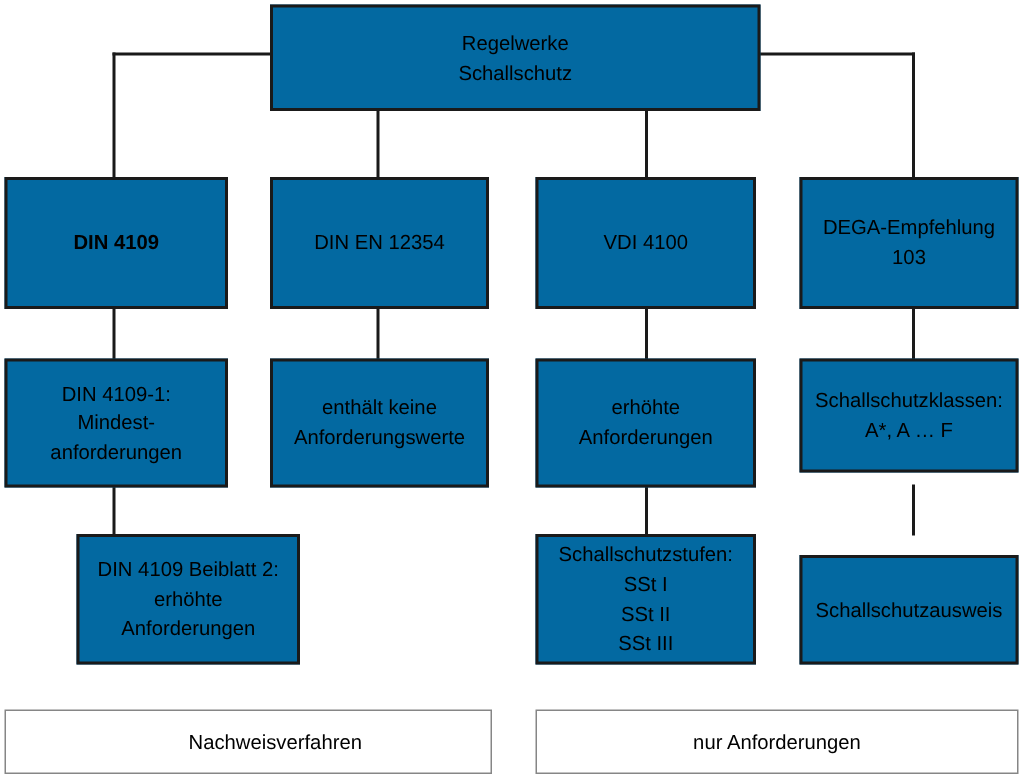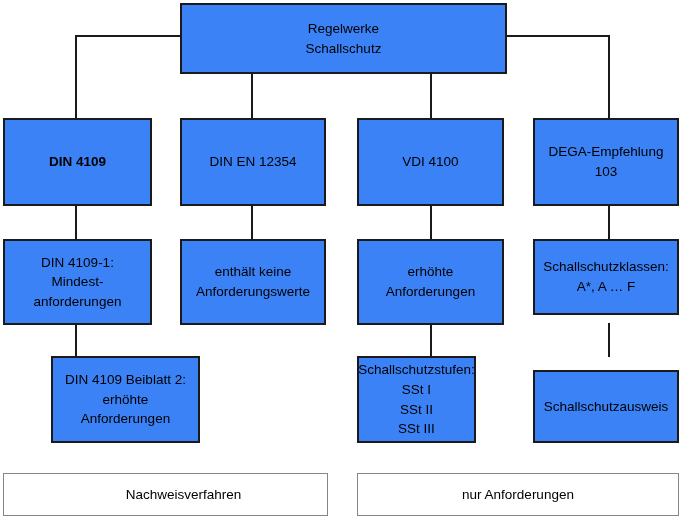--- a/index.html
+++ b/index.html
@@ -15,21 +15,21 @@
     position: relative;
     width: 685px;
     height: 519px;
     background: #ffffff;
     overflow: hidden;
   }
   .node {
     position: absolute;
     box-sizing: border-box;
     border: 2.2px solid #1a1a1a;
-    background: #3b82f6;
+    background: #0369a1;
     display: flex;
     align-items: center;
     justify-content: center;
     text-align: center;
     font-size: 13.5px;
     line-height: 1.45;
     color: #000000;
     z-index: 2;
     white-space: pre-line;
     padding: 2px 4px;
@@ -101,21 +101,21 @@
   <div class="node" style="left:357px; top:239px; width:147px; height:86px;">erhöhte
 Anforderungen</div>
 
   <div class="node" style="left:533px; top:239px; width:146px; height:76px;">Schallschutzklassen:
 A*, A … F</div>
 
   <div class="node" style="left:3px; top:356px; width:149px; height:87px;margin-left:48px;">DIN 4109 Beiblatt 2:
 erhöhte
 Anforderungen</div>
 
-  <div class="node" style="left:357px; top:356px; width:119px; height:87px;">Schallschutzstufen:
+  <div class="node" style="left:357px; top:356px; width:147px; height:87px;">Schallschutzstufen:
 SSt I
 SSt II
 SSt III</div>
 
   <div class="node" style="left:533px; top:370px; width:146px; height:73px;">Schallschutzausweis</div>
 
   <div class="legend-node" style="left:3px; top:473px; width:325px; height:43px;padding-left:36px;">Nachweisverfahren</div>
 
   <div class="legend-node" style="left:357px; top:473px; width:322px; height:43px;">nur Anforderungen</div>
 

